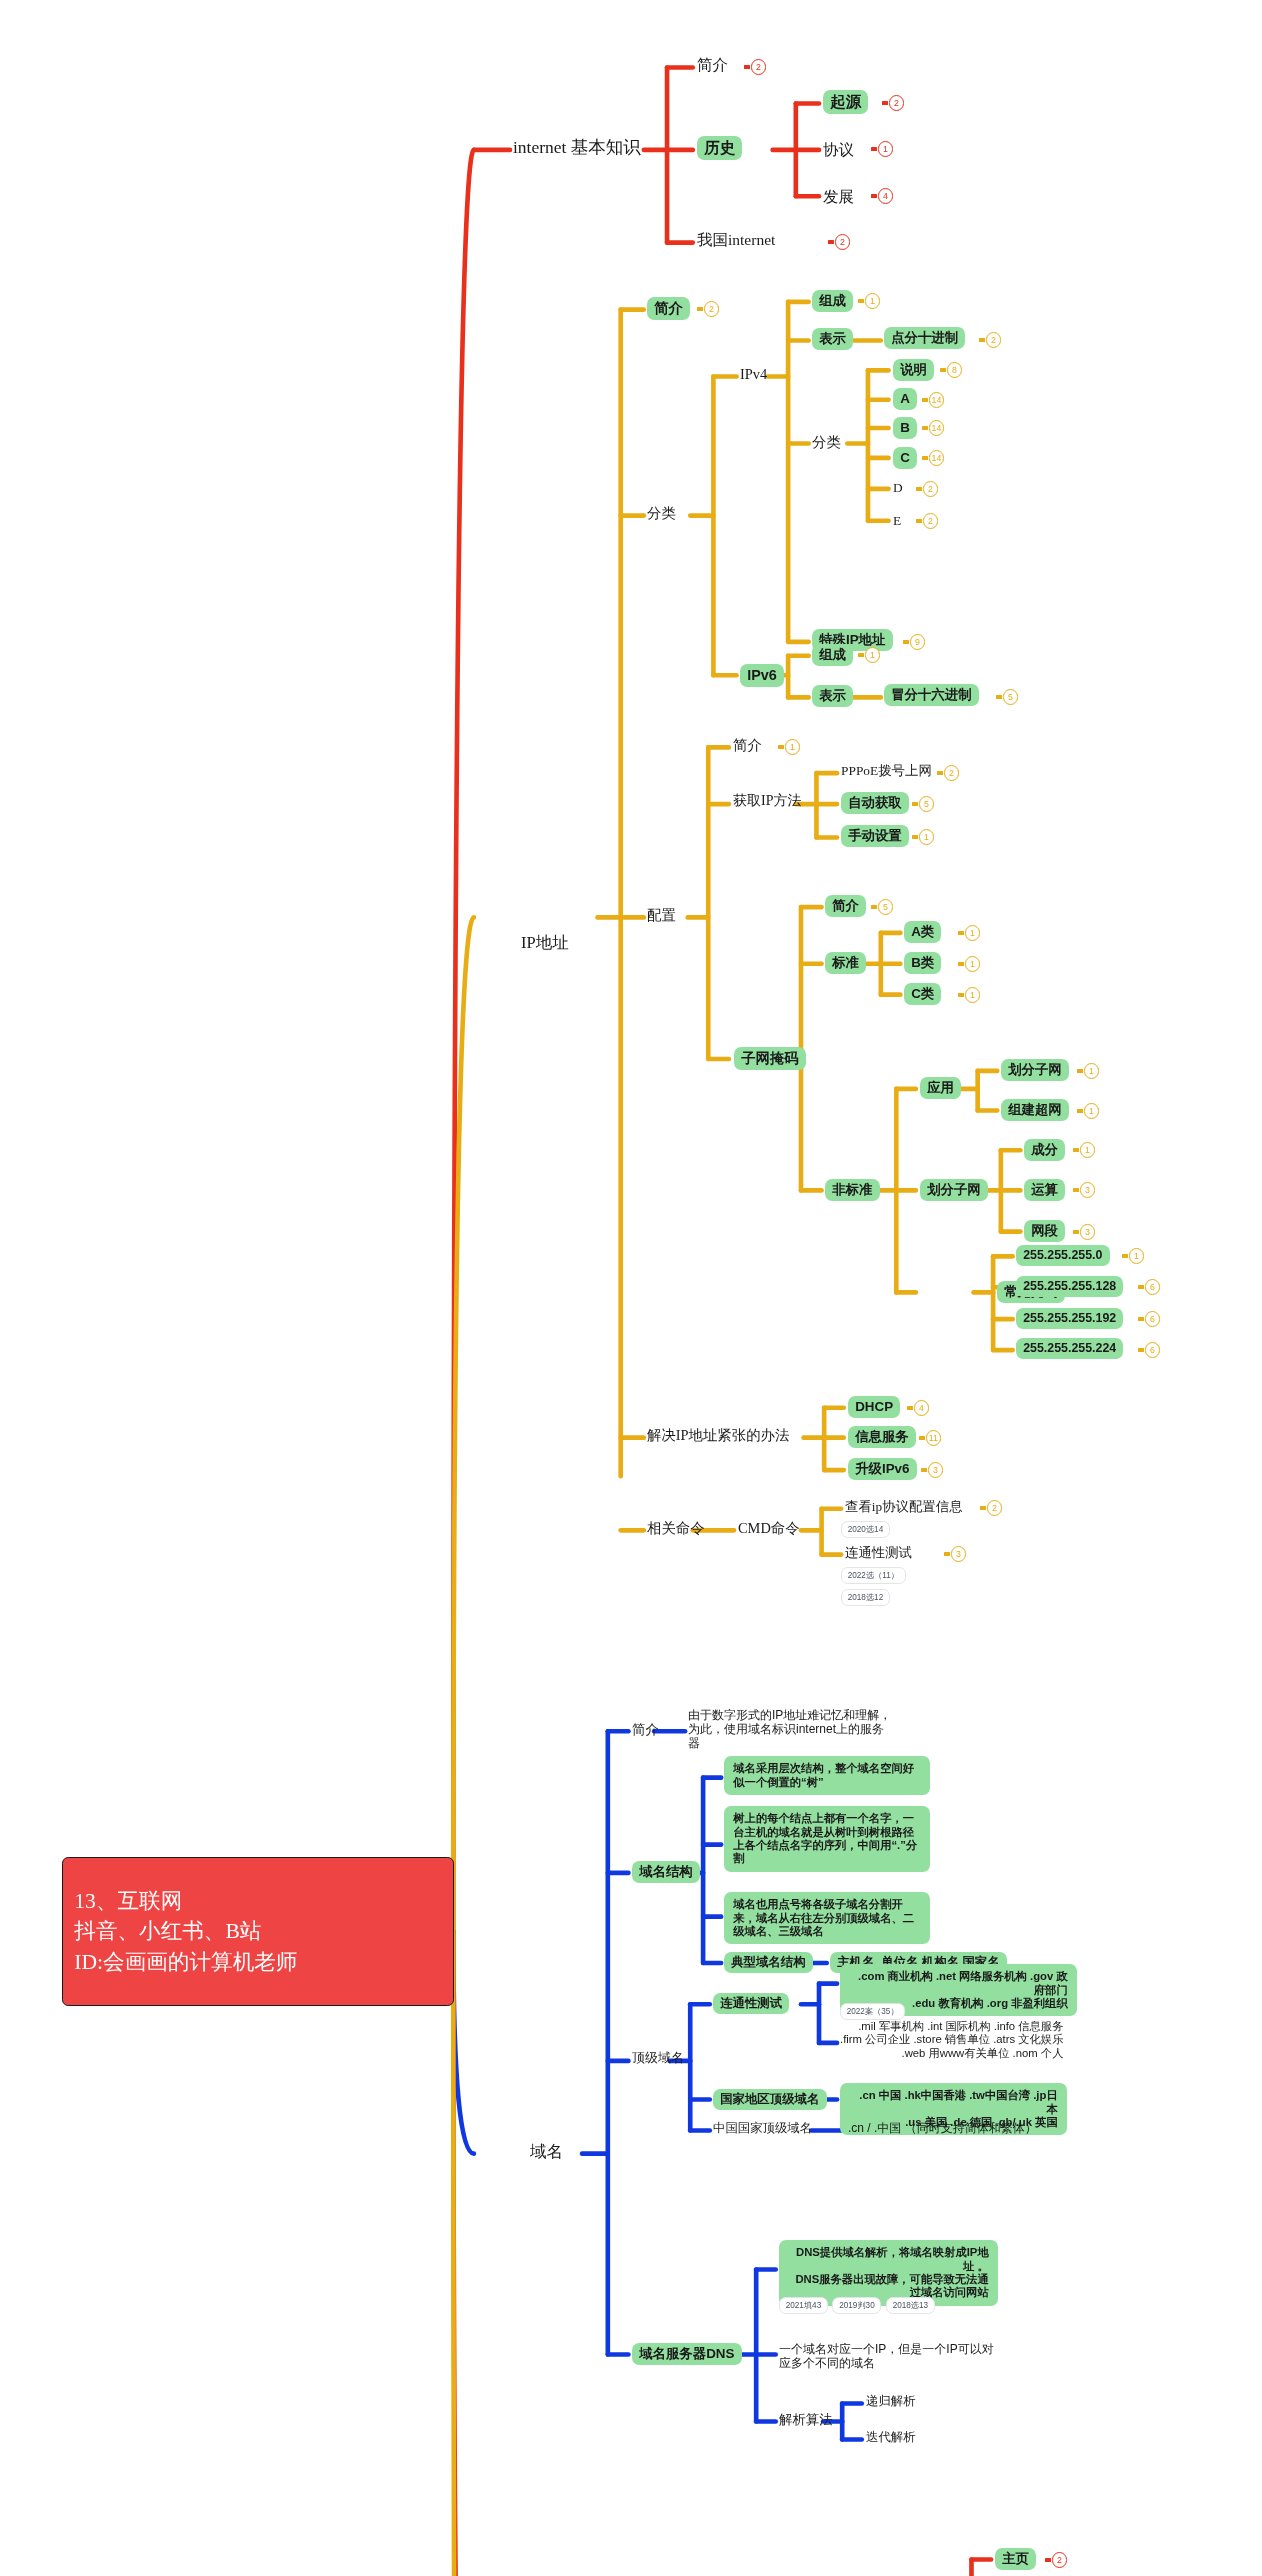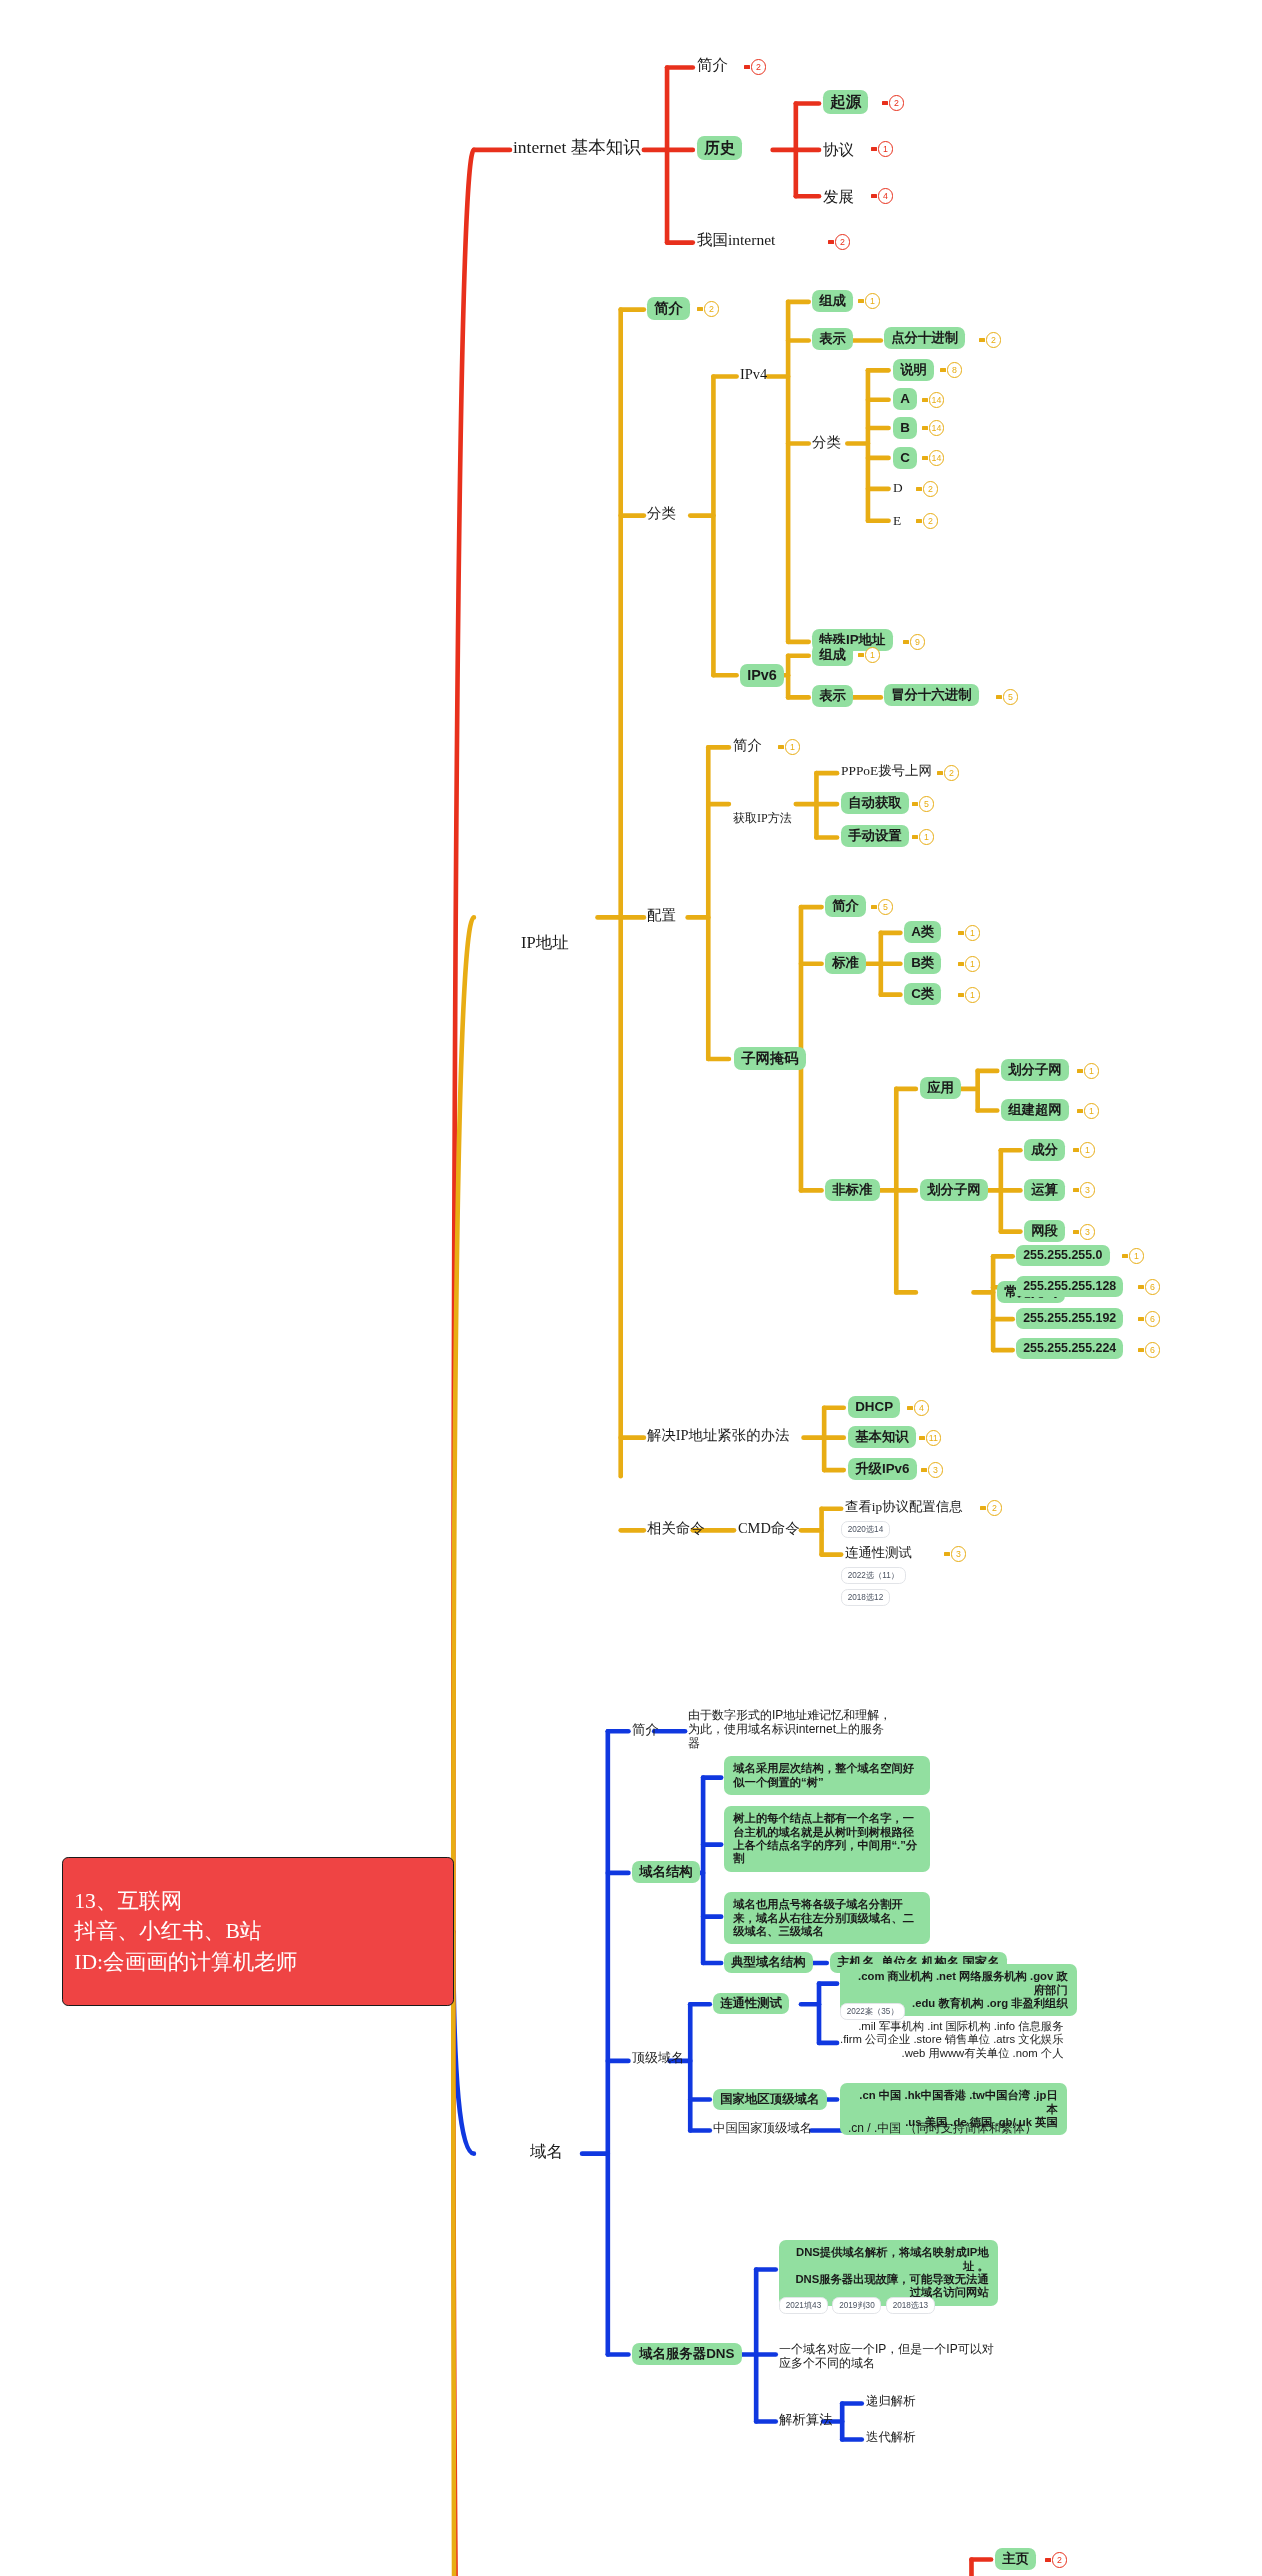--- a/index.html
+++ b/index.html
@@ -511,21 +511,21 @@
     <span class="lbl">配置</span>
   </div>
 <div class="node plain" style="left:733px; top:737px; font-size:14.4px;">
     <span class="lbl">简介</span>
   </div>
 <div class="badge yel" style="left:778px; top:739px;">
     <span class="stub"></span>
     <span class="circ">1</span>
   </div>
 
-<div class="node plain" style="left:733px; top:811px; font-size:12px;">
+<div class="node plain" style="left:733px; top:793px; font-size:14px;">
     <span class="lbl">获取IP方法</span>
   </div>
 <div class="node plain" style="left:841px; top:763px; font-size:13.4px;">
     <span class="lbl">PPPoE拨号上网</span>
   </div>
 <div class="badge yel" style="left:937px; top:765px;">
     <span class="stub"></span>
     <span class="circ">2</span>
   </div>
 <div class="node hl" style="left:841px; top:792px; font-size:13.4px;">
@@ -660,21 +660,21 @@
     <span class="lbl">解决IP地址紧张的办法</span>
   </div>
 <div class="node hl" style="left:848px; top:1396px; font-size:13.4px;">
     <span class="lbl">DHCP</span>
   </div>
 <div class="badge yel" style="left:907px; top:1400px;">
     <span class="stub"></span>
     <span class="circ">4</span>
   </div>
 <div class="node hl" style="left:848px; top:1426px; font-size:13.4px;">
-    <span class="lbl">基本知识</span>
+    <span class="lbl">信息服务</span>
   </div>
 <div class="badge yel" style="left:919px; top:1430px;">
     <span class="stub"></span>
     <span class="circ">11</span>
   </div>
 <div class="node hl" style="left:848px; top:1458px; font-size:13.4px;">
     <span class="lbl">升级IPv6</span>
   </div>
 <div class="badge yel" style="left:921px; top:1462px;">
     <span class="stub"></span>

